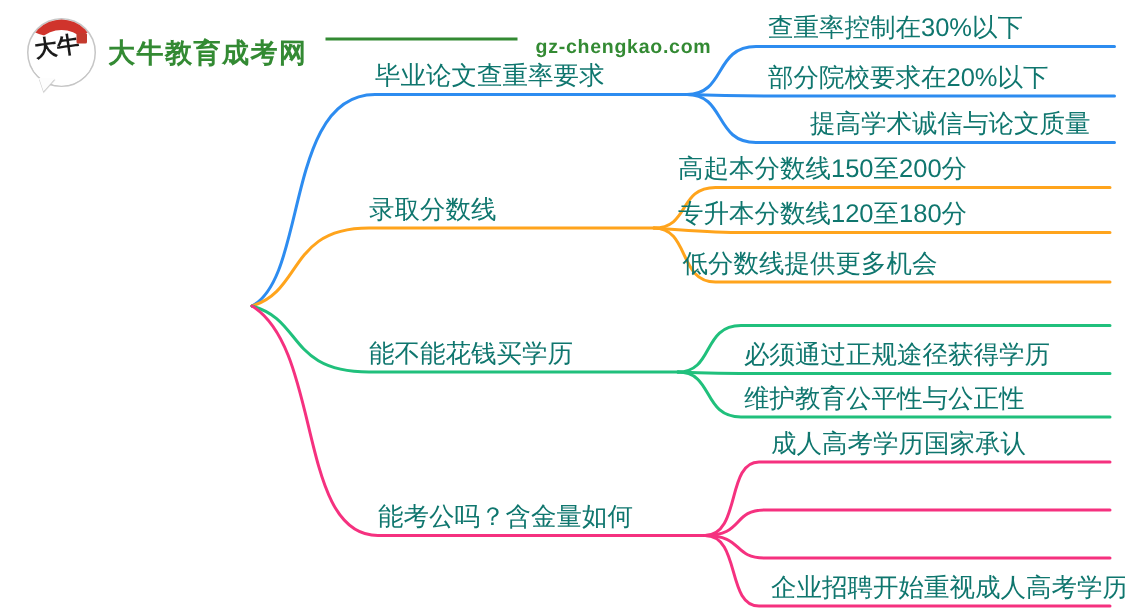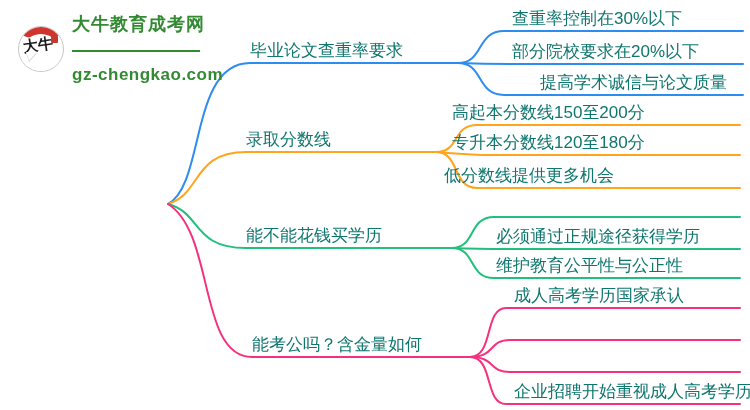--- a/index.html
+++ b/index.html
@@ -23,24 +23,24 @@
   .badge-inner{position:absolute;top:7px;left:2px;width:40px;height:40px;
                border-radius:50%;background:#fff;}
   .badge-text{position:absolute;left:0;top:9px;width:38px;text-align:center;
               font-size:15px;font-weight:bold;color:#1a1a1a;transform:rotate(-8deg);
               font-family:"DejaVu Serif","Liberation Serif",serif;}
   .badge-seal{position:absolute;right:5px;top:9px;width:7px;height:7px;
               background:#c43a2e;border-radius:1px;}
   .badge-tail{position:absolute;left:8px;top:40px;width:0;height:0;
               border-left:3px solid transparent;border-right:8px solid transparent;
               border-top:9px solid #fdfdfd;filter:drop-shadow(0 1px 0 #c6c6c6);}
-  .logo-text{display:flex;flex-direction:column;gap:12px;}
+  .logo-text{display:flex;flex-direction:row;gap:12px;}
   .logo-title{font-size:18px;font-weight:bold;color:#338a33;letter-spacing:1px;}
   .logo-divider{border:0;border-top:2px solid #338a33;margin:2px 0 1px 0;width:128px;}
-  .logo-domain{font-size:17px;font-weight:bold;color:#338a33;letter-spacing:0.5px;}
+  .logo-domain{font-size:13px;font-weight:bold;color:#338a33;letter-spacing:0.5px;}
 </style>
 </head>
 <body>
 
 <div class="stage">
 
   <svg width="750" height="410" viewBox="0 0 750 410">
     <g fill="none" stroke-width="2" stroke-linecap="round">
 
       <path d="M168,204 C205,185 190,63 250,63 H458" stroke="#2D8CF0"></path>
@@ -83,21 +83,21 @@
 
 
   <div class="node blabel" style="left:250px;top:41px;width:206px;">毕业论文查重率要求</div>
   <div class="node" style="left:512px;top:9px;">查重率控制在30%以下</div>
   <div class="node" style="left:512px;top:42px;">部分院校要求在20%以下</div>
   <div class="node" style="left:540px;top:73px;">提高学术诚信与论文质量</div>
 
   <div class="node blabel" style="left:246px;top:130px;width:190px;">录取分数线</div>
   <div class="node" style="left:452px;top:103px;">高起本分数线150至200分</div>
   <div class="node" style="left:452px;top:133px;">专升本分数线120至180分</div>
-  <div class="node" style="left:444px;top:166px;">低分数线提供更多机会</div>
+  <div class="node" style="left:455px;top:166px;">低分数线提供更多机会</div>
 
   <div class="node blabel" style="left:246px;top:226px;width:206px;font-family:Liberation Serif, serif;">能不能花钱买学历</div>
   <div class="node" style="left:496px;top:227px;">必须通过正规途径获得学历</div>
   <div class="node" style="left:496px;top:256px;">维护教育公平性与公正性</div>
 
   <div class="node blabel" style="left:252px;top:335px;width:218px;">能考公吗？含金量如何</div>
   <div class="node" style="left:514px;top:286px;">成人高考学历国家承认</div>
   <div class="node" style="left:514px;top:382px;">企业招聘开始重视成人高考学历</div>
 
 </div>

